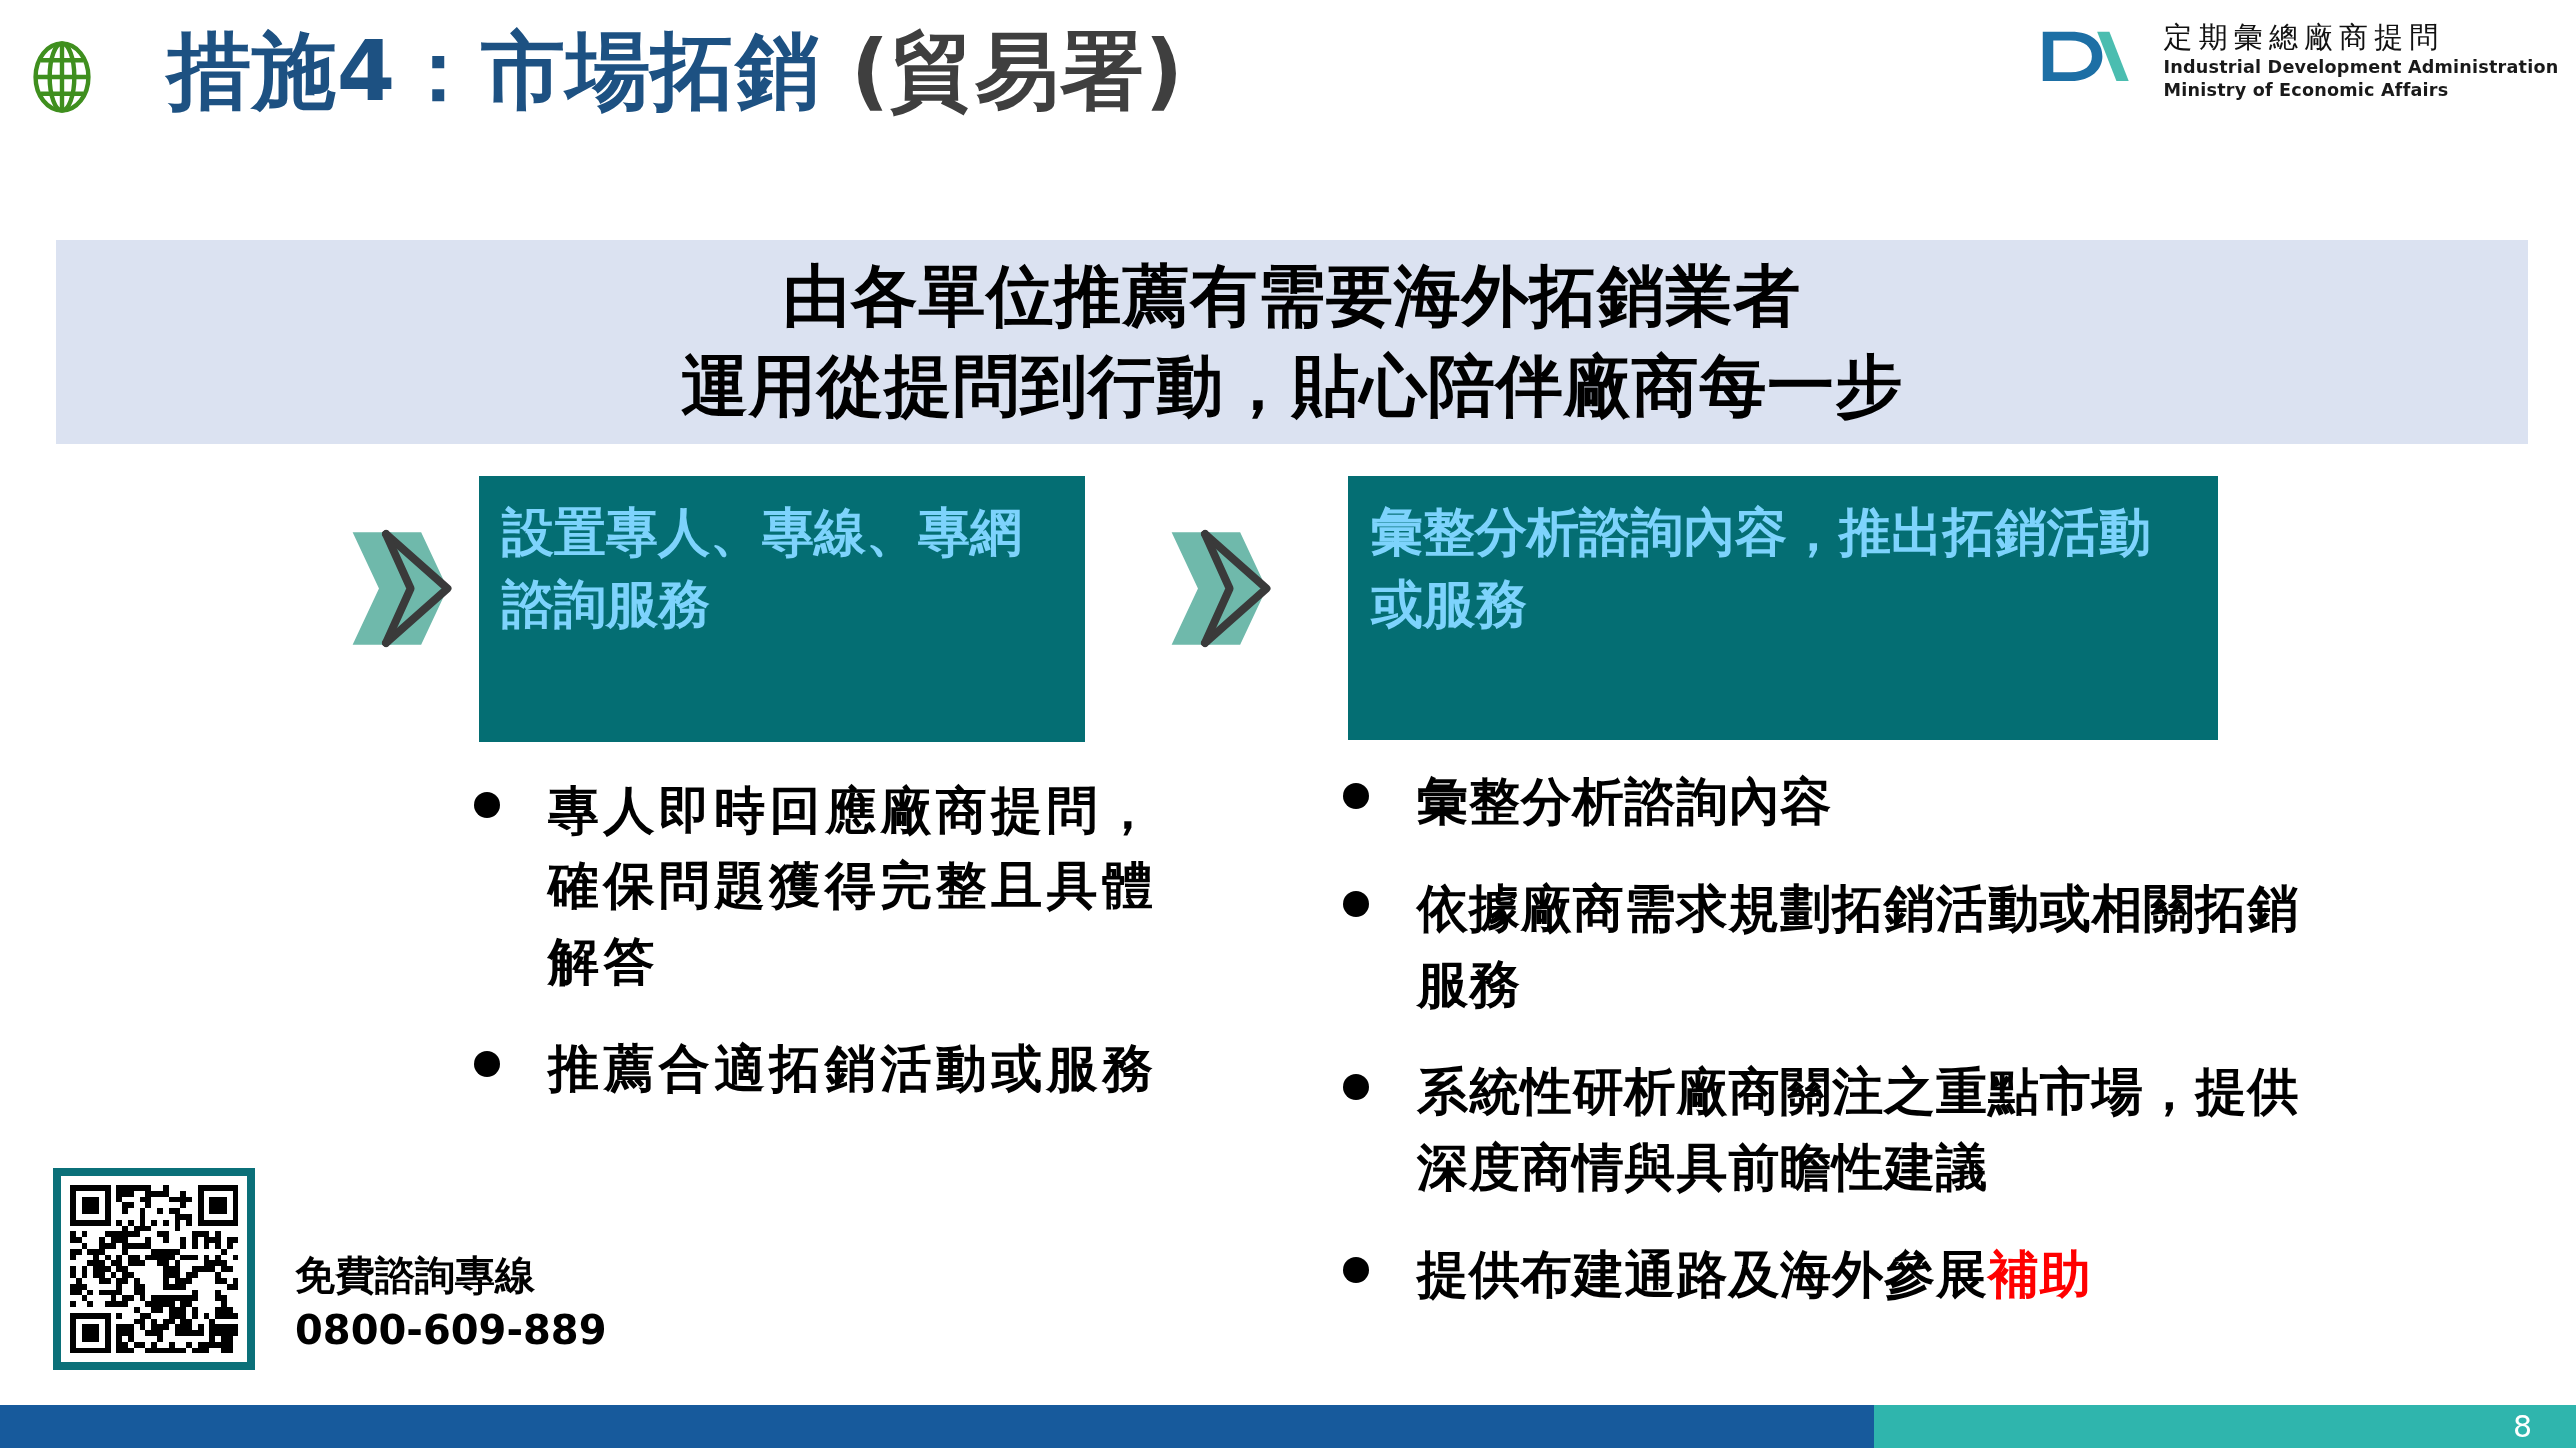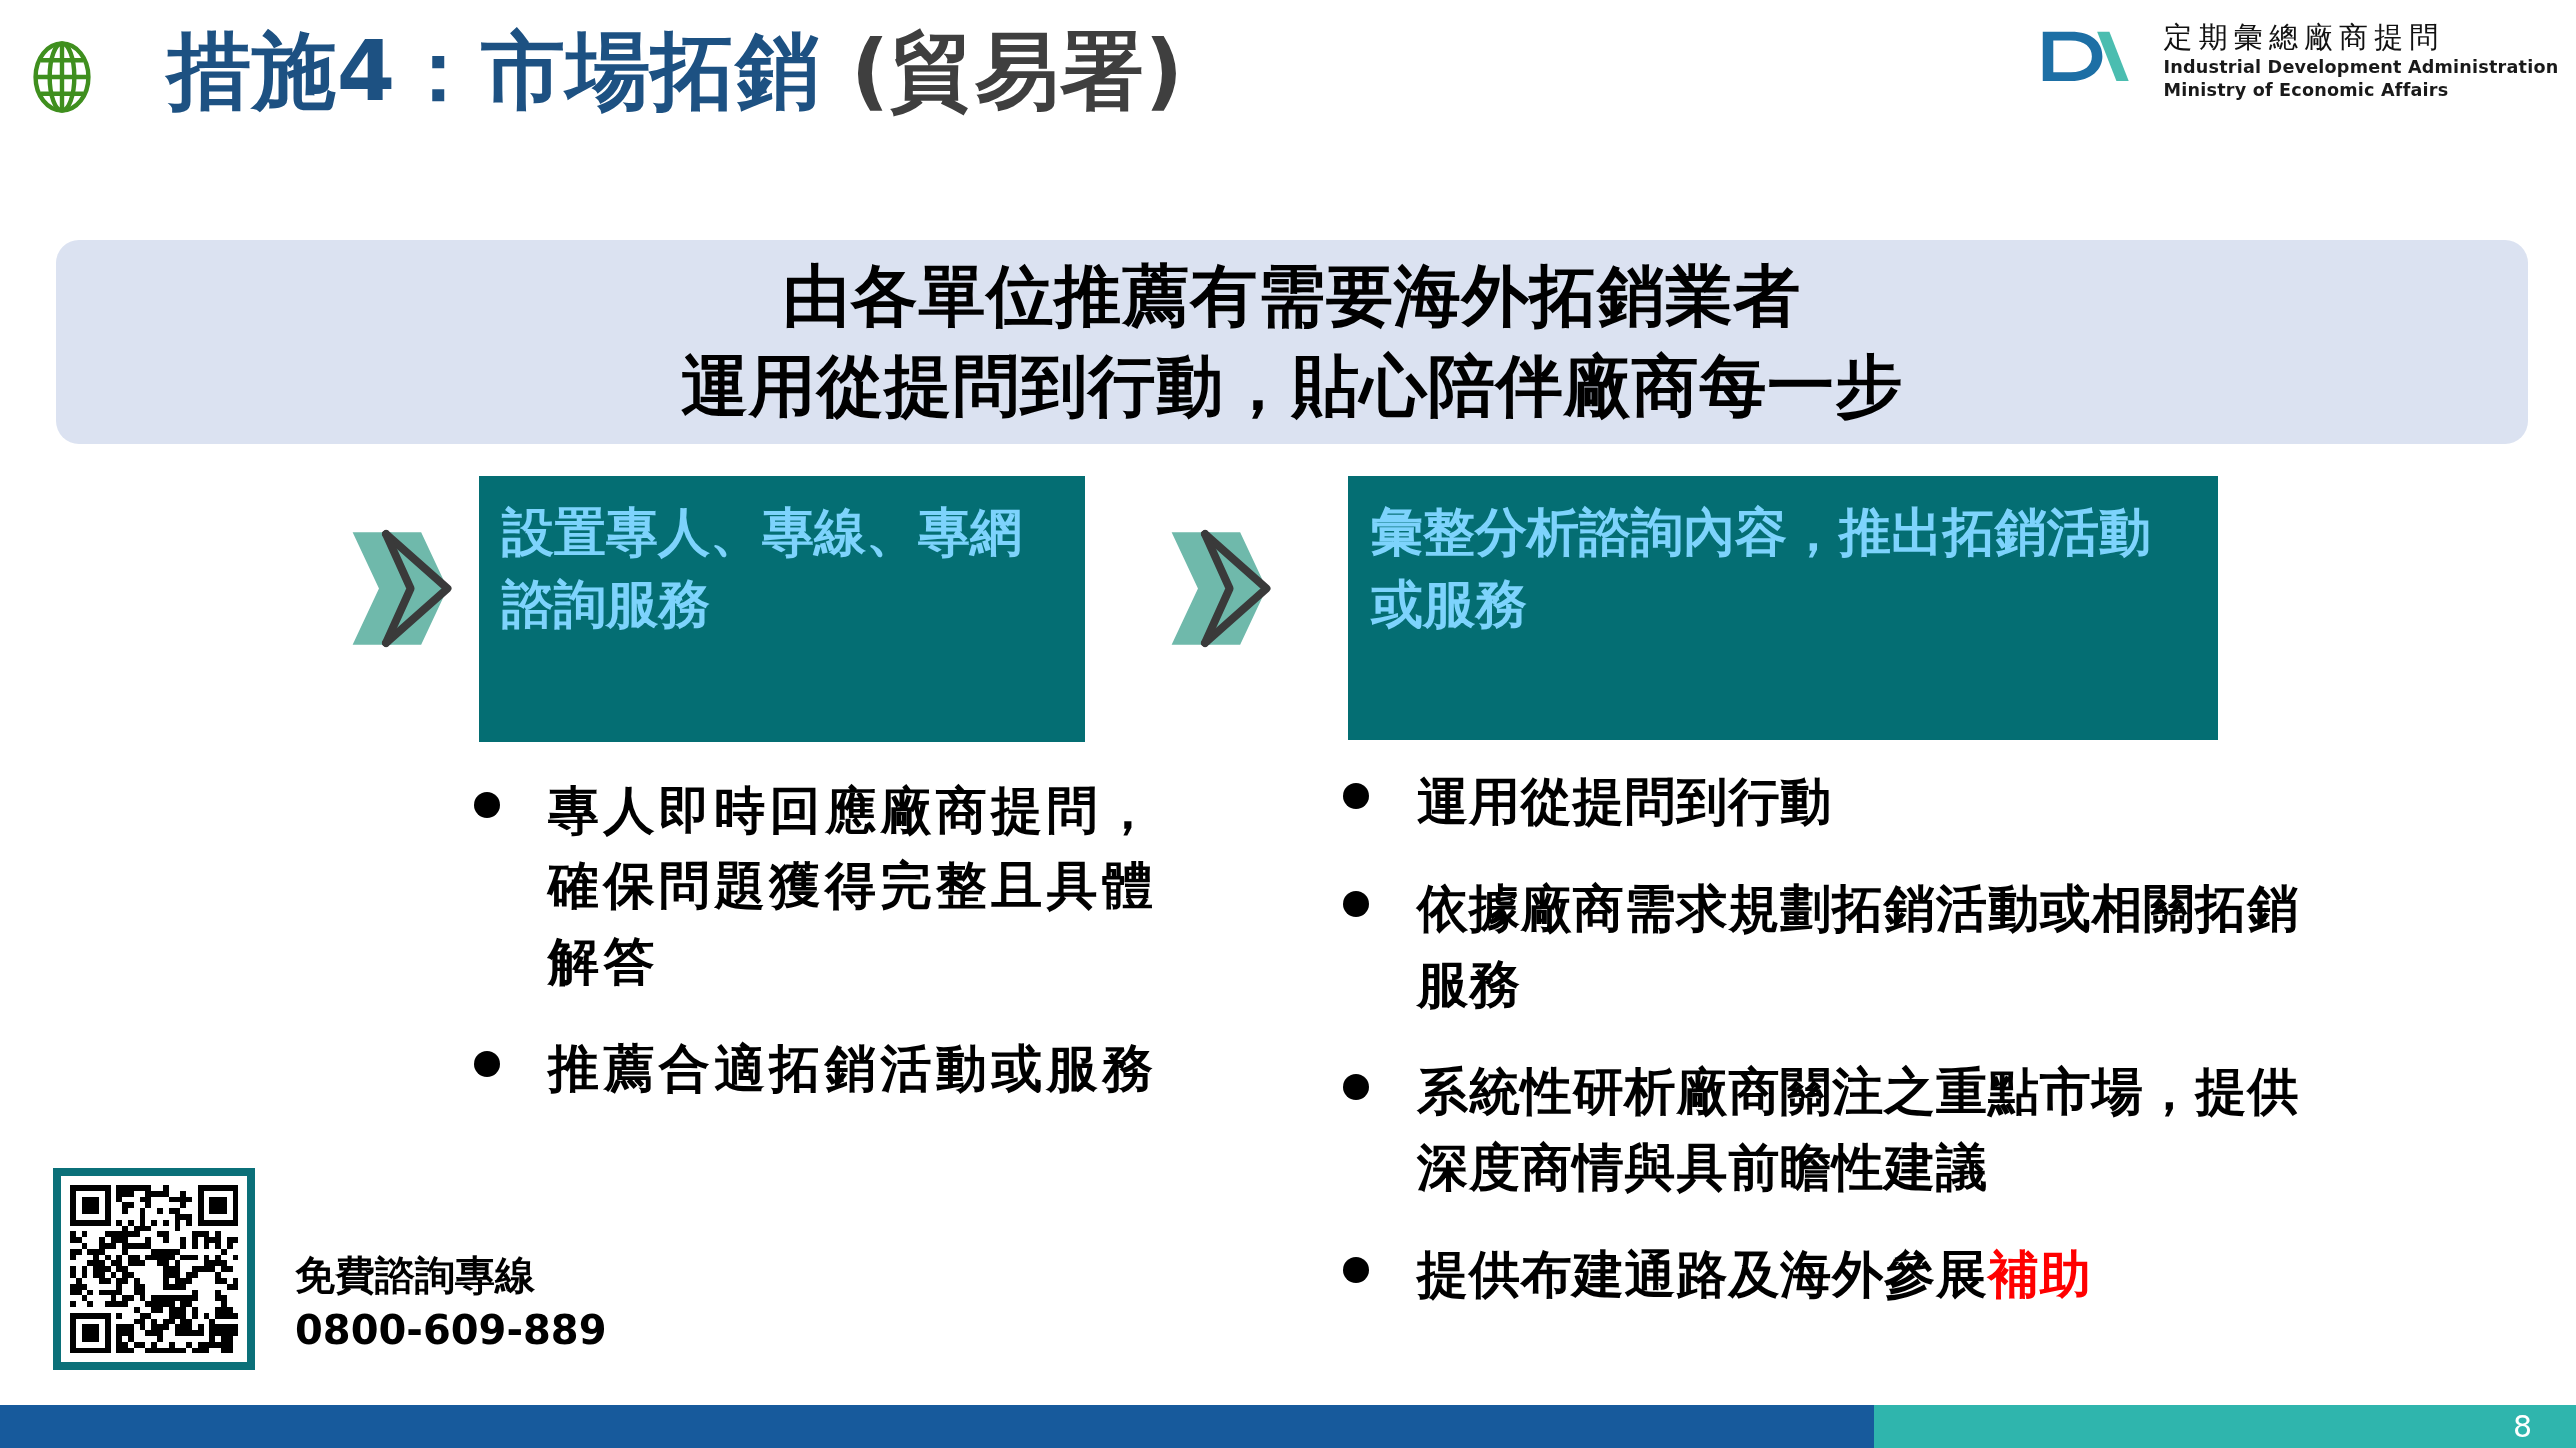--- a/index.html
+++ b/index.html
@@ -68,21 +68,20 @@
     position: absolute;
     left: 56px;
     top: 240px;
     width: 2472px;
     height: 204px;
     background: #dbe2f1;
     display: flex;
     flex-direction: column;
     align-items: center;
     justify-content: center;
-    border-radius: 23px;
   }
   .banner-line {
     font-size: 67px;
     font-weight: bold;
     color: #000000;
     line-height: 1.34;
     letter-spacing: 0.9px;
     white-space: nowrap;
   }
 
@@ -263,21 +262,21 @@
   </div>
   <div class="bullet-item">
     <span class="bullet-dot"></span>
     <span class="bullet-text">推薦合適拓銷活動或服務</span>
   </div>
 </div>
 
 <div class="bullets bullets-right">
   <div class="bullet-item">
     <span class="bullet-dot"></span>
-    <span class="bullet-text">運用從提問到行動</span>
+    <span class="bullet-text">彙整分析諮詢內容</span>
   </div>
   <div class="bullet-item">
     <span class="bullet-dot"></span>
     <span class="bullet-text">依據廠商需求規劃拓銷活動或相關拓銷服務</span>
   </div>
   <div class="bullet-item">
     <span class="bullet-dot"></span>
     <span class="bullet-text">系統性研析廠商關注之重點市場，提供深度商情與具前瞻性建議</span>
   </div>
   <div class="bullet-item">

